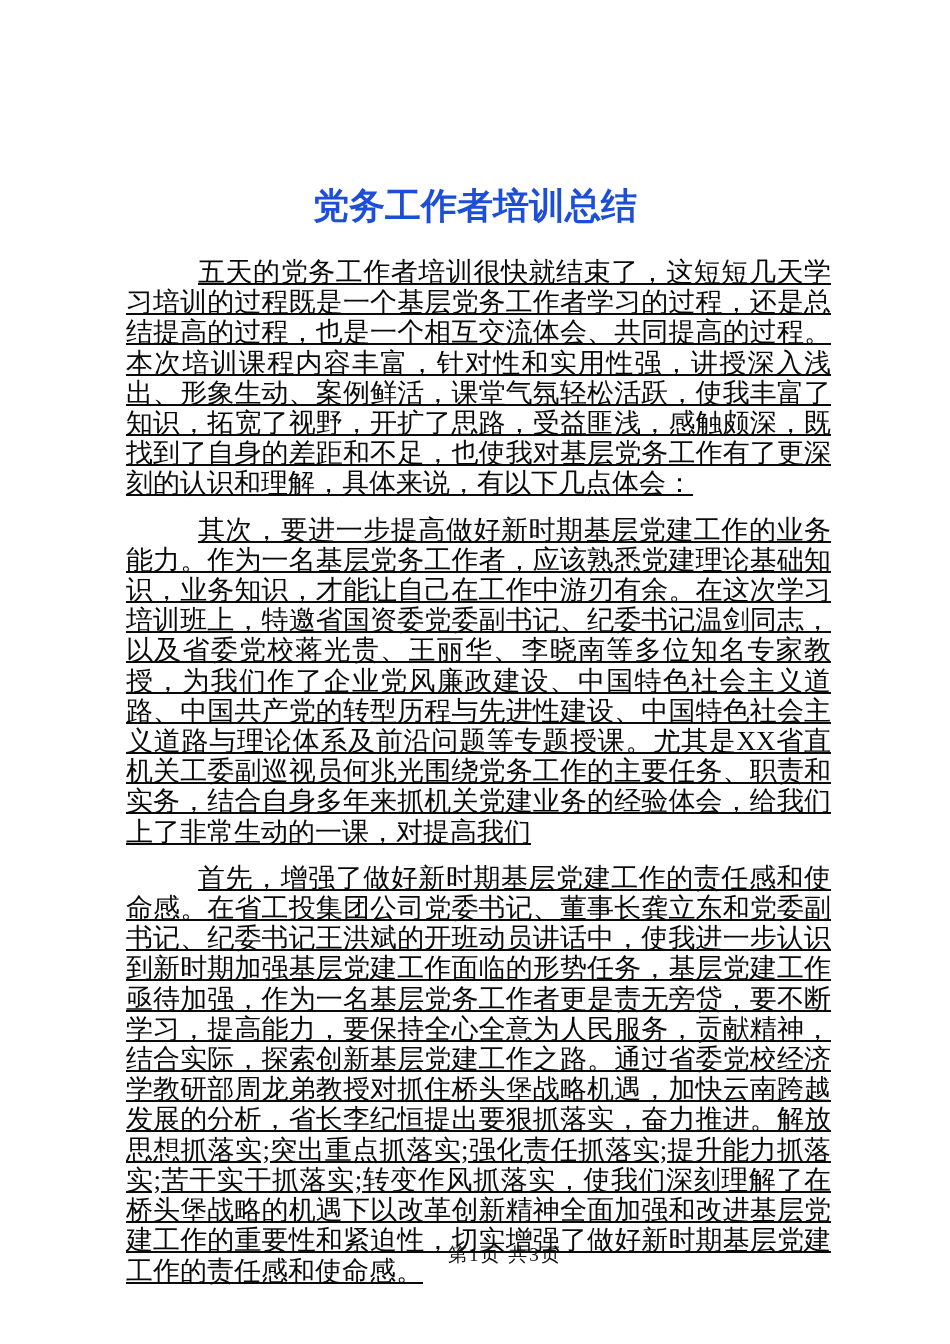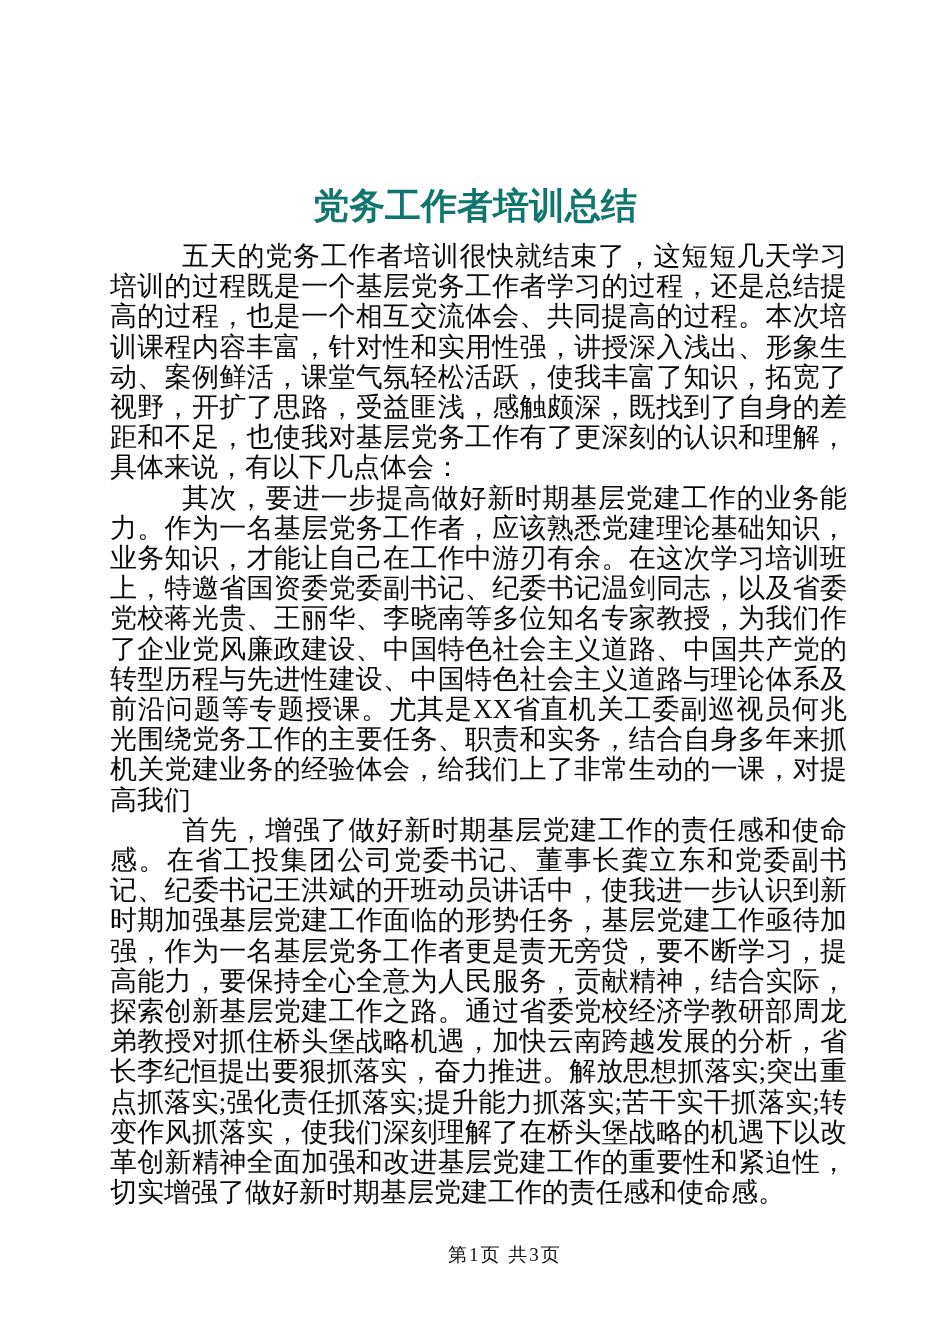--- a/index.html
+++ b/index.html
@@ -20,38 +20,39 @@
     position: absolute;
     top: 186px;
     left: 0;
     width: 100%;
     margin: 0;
     text-align: center;
     font-family: "Liberation Sans", "DejaVu Sans", sans-serif;
     font-weight: 700;
     font-size: 36px;
     line-height: 40px;
-    color: #0f766e;
+    color: #1d4ed8;
   }
   .doc-body {
     position: absolute;
     top: 241px;
     left: 110px;
     width: 737px;
     font-size: 27px;
     line-height: 30.2px;
     text-align: justify;
     text-justify: inter-ideograph;
     color: #0a0a0a;
   }
   .doc-body p {
-    margin: 0;
+    margin: 16px;
     padding: 0;
     text-indent: 72px;
     word-break: break-all;
+    text-decoration: underline;
   }
   .doc-footer {
     position: absolute;
     top: 1244px;
     left: 440px;
     font-size: 19px;
     line-height: 22px;
     letter-spacing: 2px;
     color: #111111;
     margin-left: 8px;

